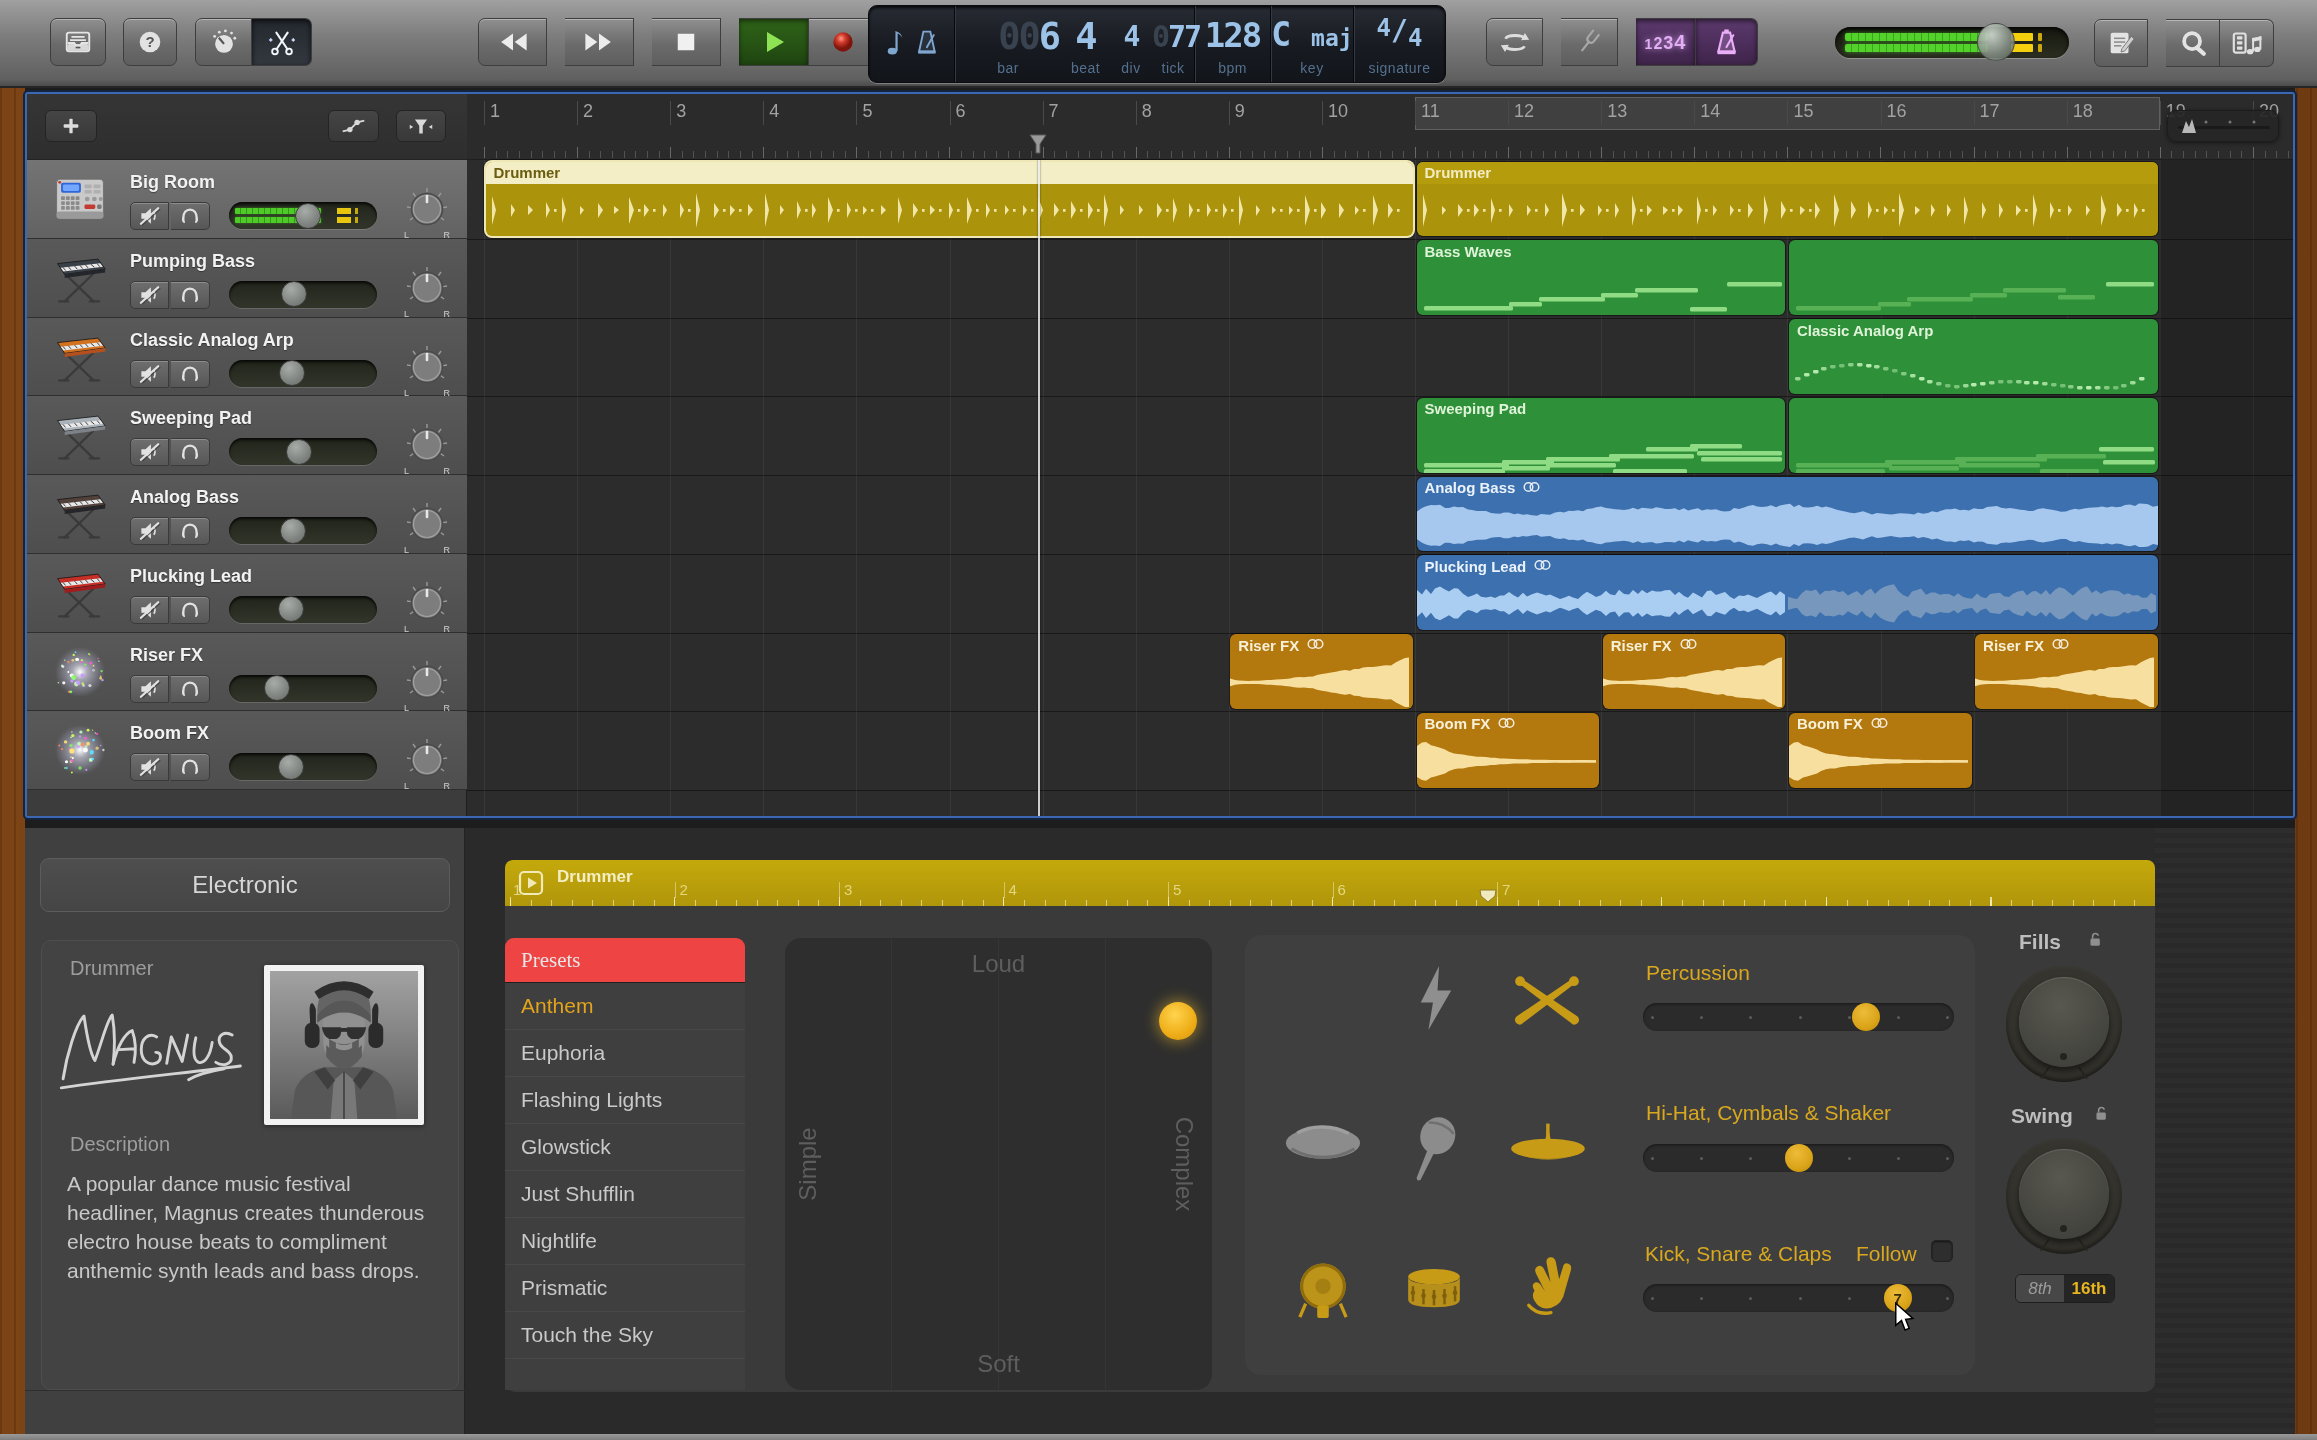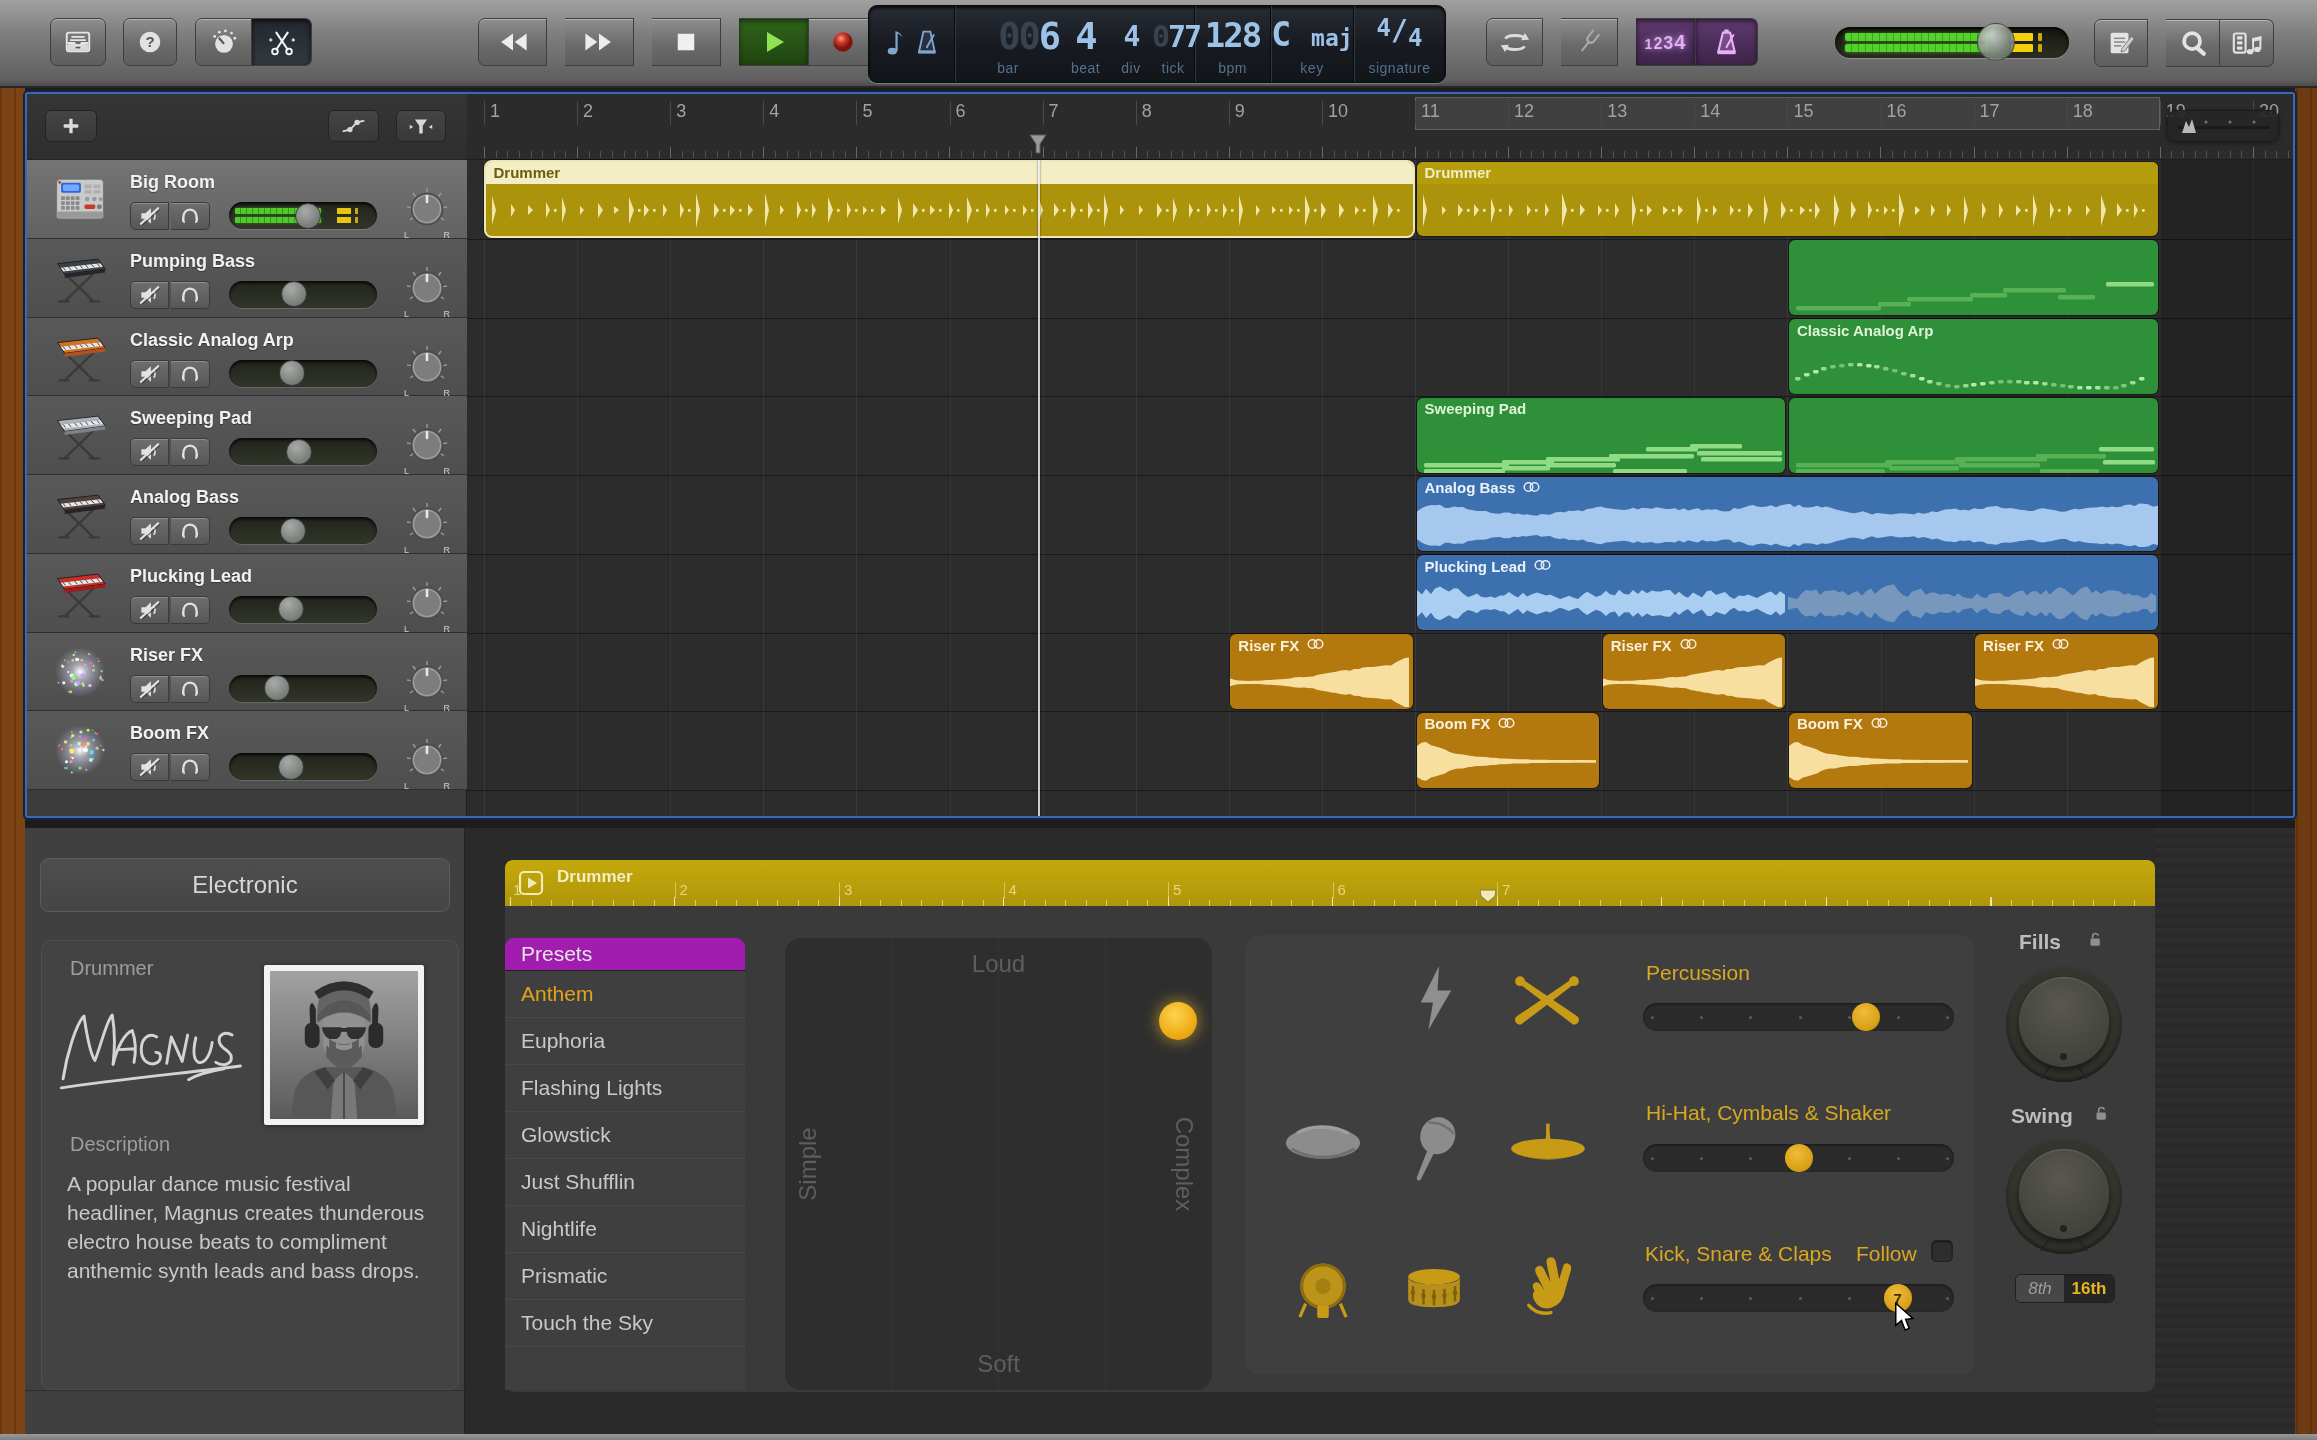--- a/index.html
+++ b/index.html
@@ -123,21 +123,21 @@
 .estrip { position:absolute; left:0; top:0; width:1650px; height:46px; border-radius:8px 8px 0 0;
   background:linear-gradient(#c4a90c,#b0960a); }
 .etitle { position:absolute; left:52px; top:7px; color:#f4eec4; font-size:17px; font-weight:bold; }
 .ebadge { position:absolute; left:13px; top:10px; }
 .ebar { position:absolute; top:21px; color:#e4d67e; font-size:15px; }
 .ebline { position:absolute; top:22px; width:1px; height:16px; background:#d6c564; }
 .etickstrip { position:absolute; bottom:0; right:0; }
 .epent { position:absolute; left:973px; top:28px; }
 
 .presets { position:absolute; left:0; top:78px; width:240px; height:452px; background:#3f3f3f; border-radius:9px 9px 0 0; }
-.phead { height:33px; background:#a21caf; border-radius:9px 9px 0 0; color:#e6e6e6; font-size:21px; display:flex; align-items:center; padding-left:16px; border-bottom:1px solid #1f1f1f; }
+.phead { height:45px; background:#ef4444; border-radius:9px 9px 0 0; color:#e6e6e6; font-size:21px; display:flex; align-items:center; padding-left:16px; border-bottom:1px solid #1f1f1f;font-family:Liberation Serif, serif; }
 .pitem { height:47px; display:flex; align-items:center; padding-left:16px; color:#c9c9c9; font-size:21px; border-bottom:1px solid #484848; }
 .pitem.psel { color:#e2a41c; }
 
 .xypad { position:absolute; left:280px; top:78px; width:427px; height:452px; background:#2e2e2e; border-radius:16px; }
 .xylab { position:absolute; color:#5e5e5e; font-size:24px; }
 .xygrid { position:absolute; top:0; bottom:0; width:1px; background:rgba(255,255,255,0.035); }
 .puck { position:absolute; left:374px; top:64px; width:38px; height:38px; border-radius:50%;
   background:radial-gradient(circle at 42% 34%, #ffd34e, #eead17 60%, #d0920f);
   box-shadow:0 0 14px 3px rgba(244,190,40,0.45); }
 
@@ -1086,20 +1086,36 @@
           <div class="region yellow" style="left:949.5px;top:1.5px;width:741.3px;height:74.8px">
 <div class="rhead">
               <span class="rlabel">Drummer</span>
             </div>
             <div class="rart">
               <svg width="741" height="53" viewBox="0 0 741 53" style="position:absolute;left:0;top:0">
                 <path d="M6,10L10,26L6,43ZM25,22L29,26L25,31ZM41,20L46,26L41,33ZM50,25h2.6v2.8h-2.6ZM57,20L62,26L57,33ZM66,25h2.6v2.8h-2.6ZM74,14L78,26L74,39ZM82,25h2.6v2.8h-2.6ZM92,20L96,26L92,33ZM110,21L114,26L110,32ZM118,25h2.6v2.8h-2.6ZM128,19L132,26L128,33ZM145,9L150,26L145,43ZM154,25h2.6v2.8h-2.6ZM163,20L168,26L163,32ZM181,21L185,26L181,32ZM189,25h2.6v2.8h-2.6ZM198,19L202,26L198,34ZM215,11L219,26L215,42ZM223,25h2.6v2.8h-2.6ZM230,21L235,26L230,32ZM246,22L251,26L246,31ZM255,25h2.6v2.8h-2.6ZM261,21L266,26L261,32ZM280,12L284,26L280,41ZM288,25h2.6v2.8h-2.6ZM296,21L300,26L296,32ZM313,21L317,26L313,32ZM321,25h2.6v2.8h-2.6ZM331,19L336,26L331,34ZM347,11L351,26L347,41ZM364,17L369,26L364,35ZM373,25h2.6v2.8h-2.6ZM383,22L388,26L383,31ZM392,25h2.6v2.8h-2.6ZM398,18L403,26L398,35ZM417,10L422,26L417,43ZM434,17L439,26L434,35ZM451,17L455,26L451,35ZM459,25h2.6v2.8h-2.6ZM467,22L471,26L467,31ZM475,25h2.6v2.8h-2.6ZM482,9L487,26L482,43ZM498,22L503,26L498,31ZM514,20L518,26L514,33ZM530,20L534,26L530,33ZM547,12L551,26L547,41ZM565,18L569,26L565,35ZM582,19L586,26L582,34ZM599,21L604,26L599,32ZM608,25h2.6v2.8h-2.6ZM616,10L620,26L616,43ZM633,18L637,26L633,35ZM641,25h2.6v2.8h-2.6ZM651,21L655,26L651,32ZM669,21L673,26L669,32ZM684,11L689,26L684,42ZM700,19L705,26L700,33ZM709,25h2.6v2.8h-2.6ZM717,19L721,26L717,34ZM725,25h2.6v2.8h-2.6Z" fill="#f0e6a8"></path>
               </svg>
             </div>
           </div>
+          <div class="region green" style="left:949.5px;top:80.2px;width:368.9px;height:74.8px">
+<div class="rhead">
+              <span class="rlabel">Bass Waves</span>
+            </div>
+            <div class="rart">
+              <svg width="369" height="53" viewBox="0 0 369 53" style="position:absolute;left:0;top:0">
+                <rect x="7" y="44" width="89" height="4.6" rx="1.5" fill="#8fdc85"></rect>
+                <rect x="92" y="40" width="33" height="4.6" rx="1.5" fill="#8fdc85"></rect>
+                <rect x="122" y="35" width="66" height="4.6" rx="1.5" fill="#8fdc85"></rect>
+                <rect x="184" y="31" width="37" height="4.6" rx="1.5" fill="#8fdc85"></rect>
+                <rect x="218" y="26" width="63" height="4.6" rx="1.5" fill="#8fdc85"></rect>
+                <rect x="273" y="45" width="37" height="4.6" rx="1.5" fill="#8fdc85"></rect>
+                <rect x="310" y="20" width="55" height="4.6" rx="1.5" fill="#8fdc85"></rect>
+              </svg>
+            </div>
+          </div>
           <div class="region green" style="left:1321.9px;top:80.2px;width:368.9px;height:74.8px">
 <div class="rhead"></div>
             <div class="rart">
               <svg width="369" height="53" viewBox="0 0 369 53" style="position:absolute;left:0;top:0">
                 <rect x="7" y="44" width="85" height="4.6" rx="1.5" fill="#58b155"></rect>
                 <rect x="89" y="40" width="33" height="4.6" rx="1.5" fill="#58b155"></rect>
                 <rect x="118" y="35" width="66" height="4.6" rx="1.5" fill="#58b155"></rect>
                 <rect x="181" y="31" width="37" height="4.6" rx="1.5" fill="#58b155"></rect>
                 <rect x="214" y="26" width="63" height="4.6" rx="1.5" fill="#58b155"></rect>
                 <rect x="269" y="33" width="37" height="4.6" rx="1.5" fill="#58b155"></rect>

